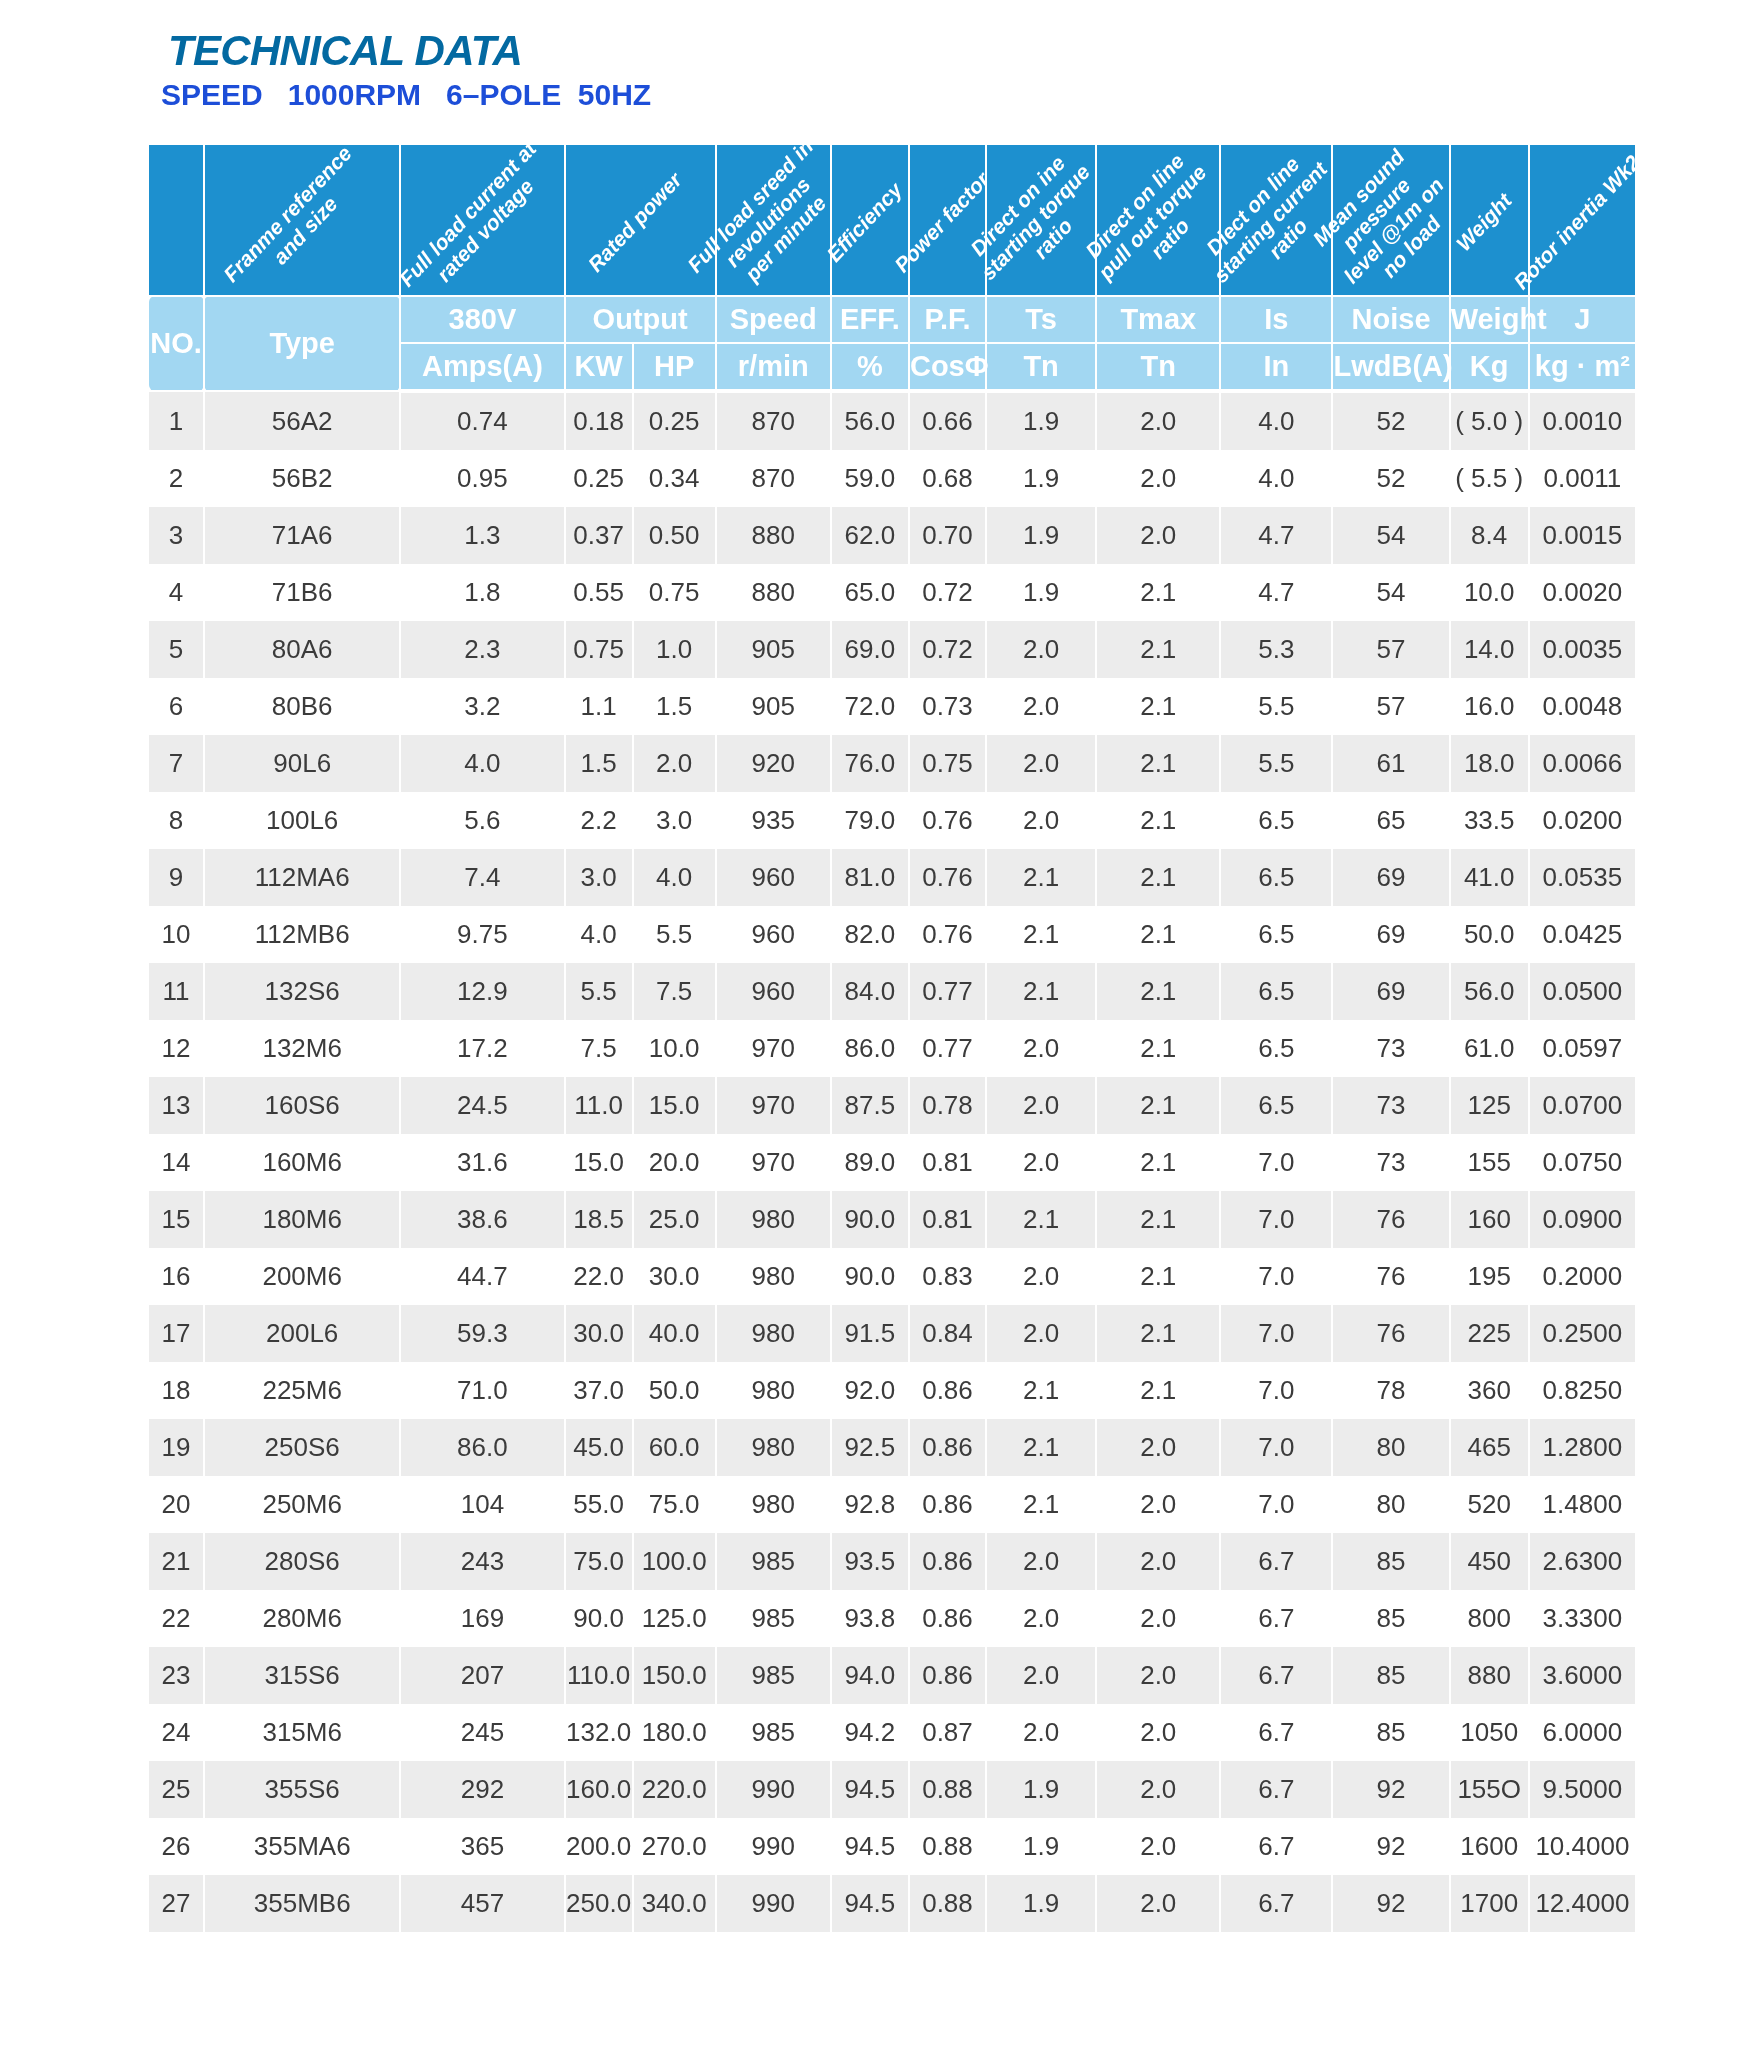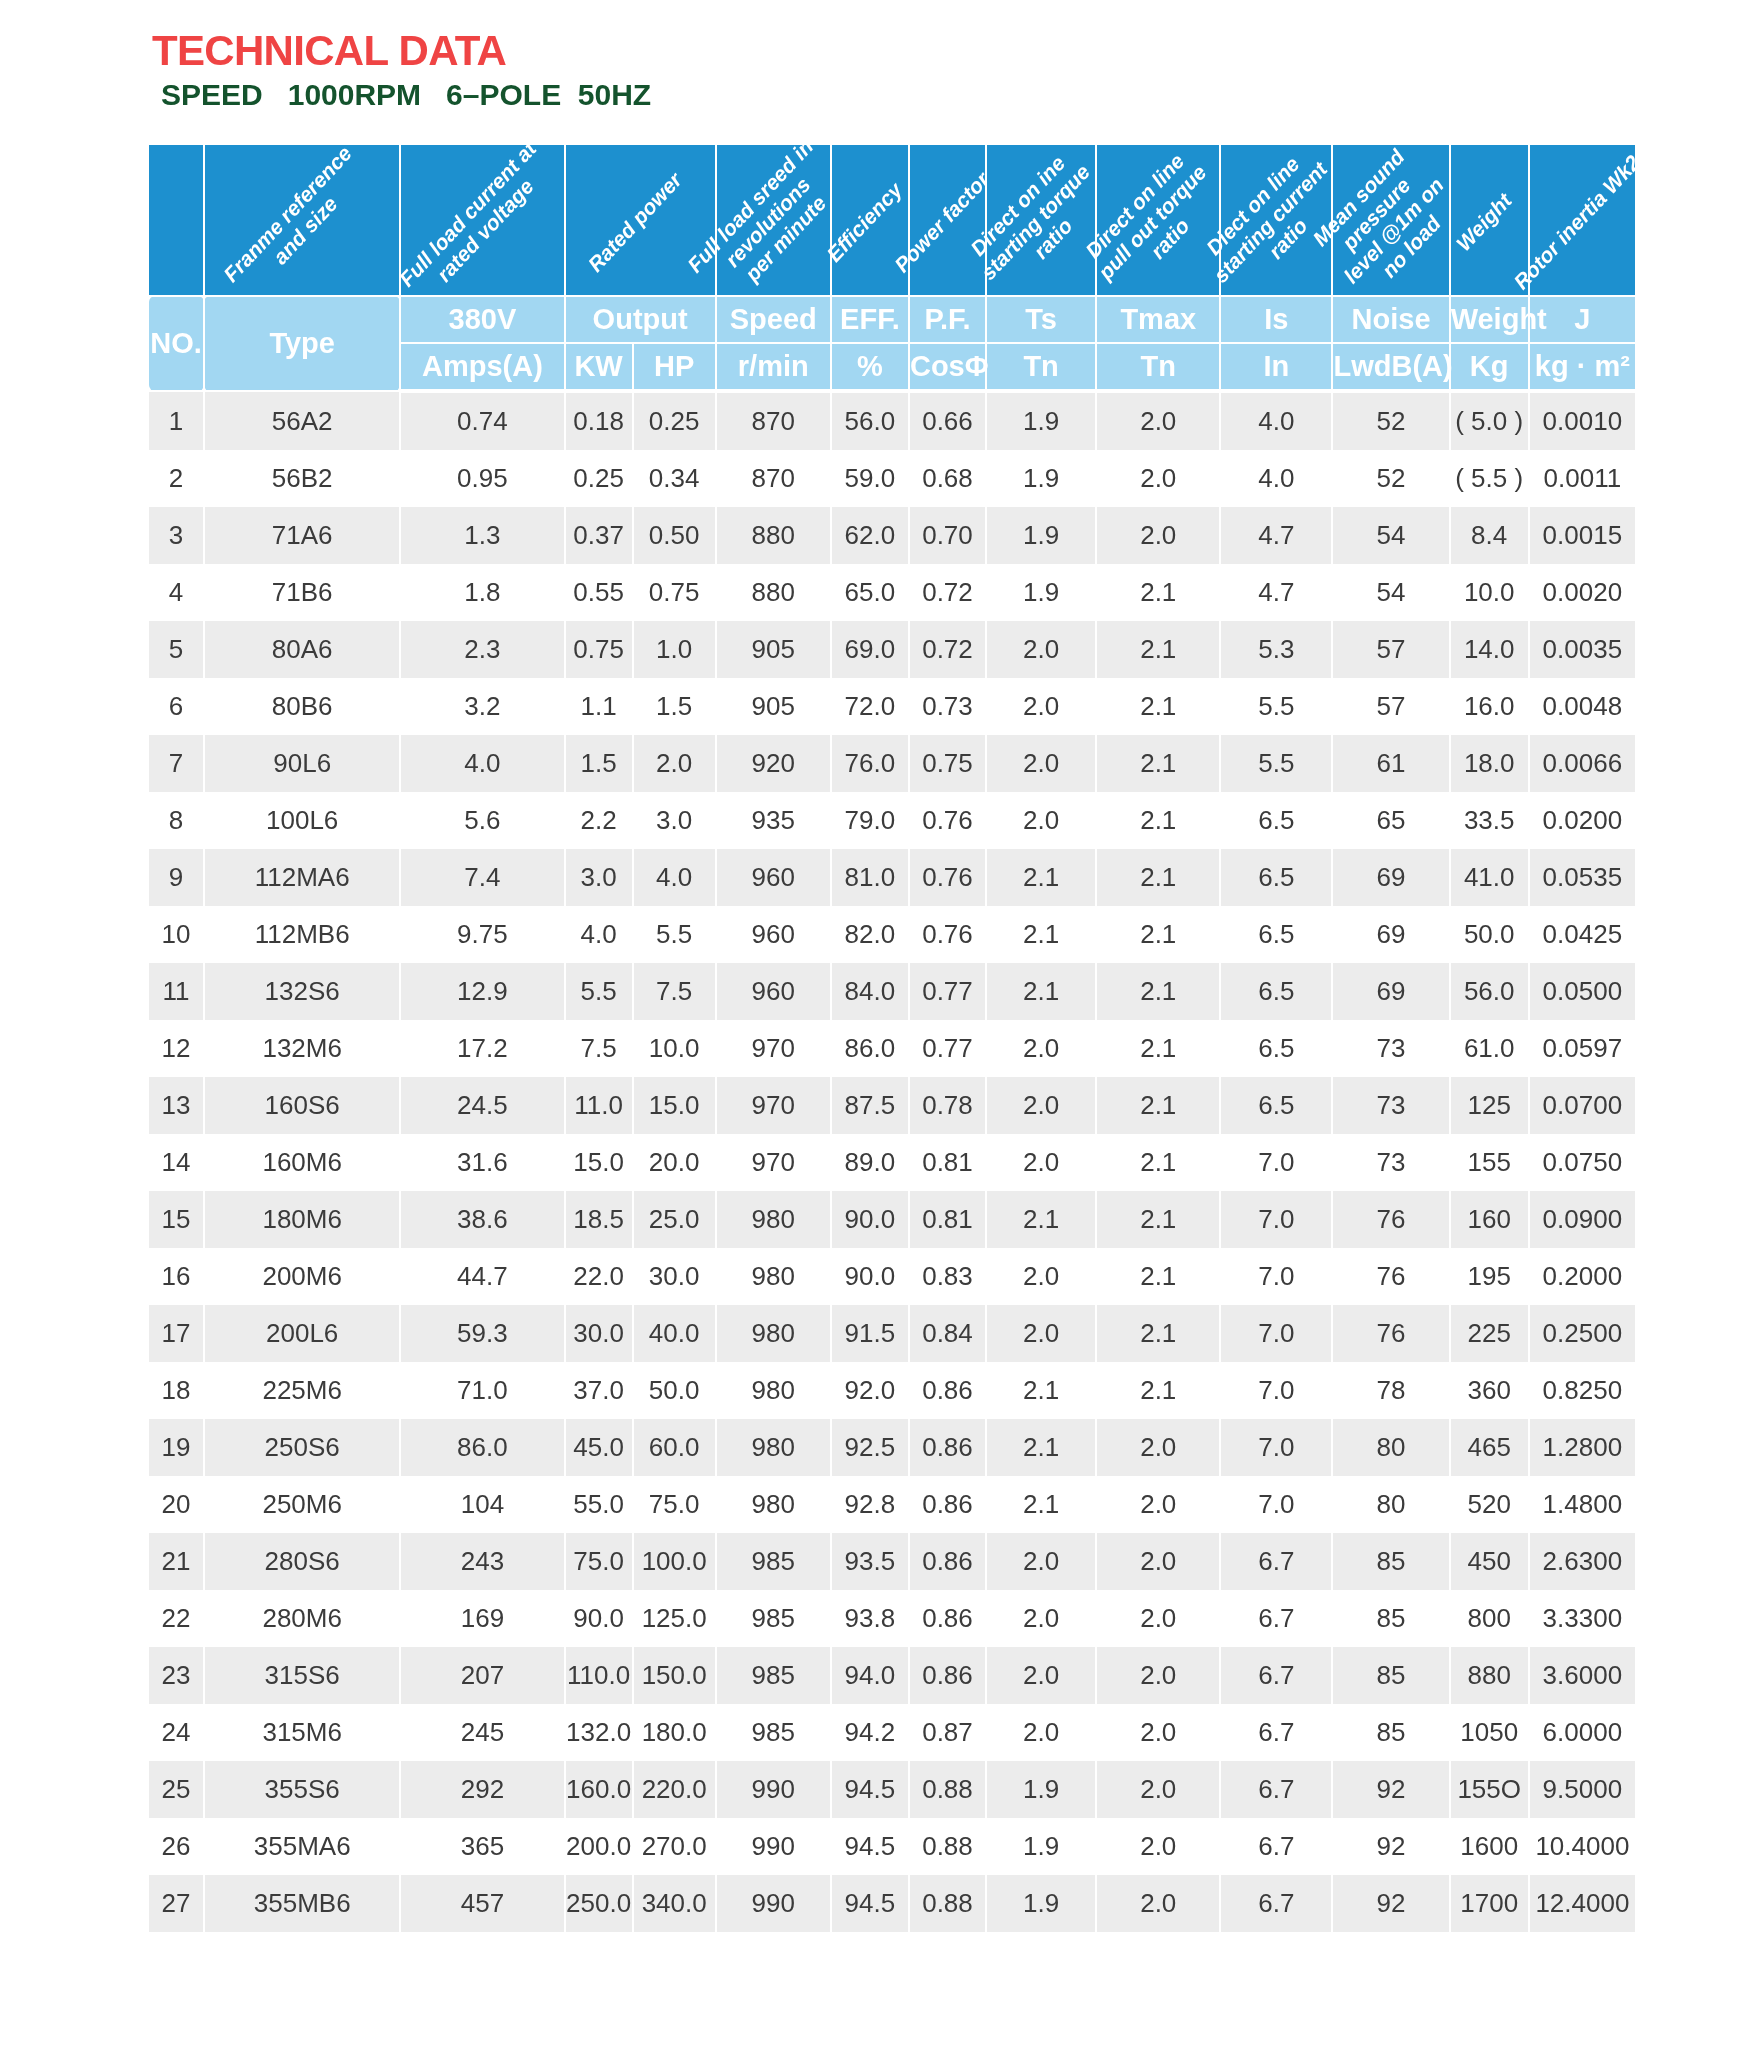--- a/index.html
+++ b/index.html
@@ -4,28 +4,29 @@
 <style>
   html, body {
     margin: 0; padding: 0;
     width: 1758px; height: 2066px;
     background: #ffffff;
     font-family: "Liberation Sans", sans-serif;
   }
   .page { position: relative; width: 1758px; height: 2066px; overflow: hidden; }
 
   .title {
-    position: absolute; left: 152px; top: 26.6px;
+    position: absolute; left: 168px; top: 26.6px;
     font-size: 42px; font-weight: bold; letter-spacing: -0.7px;
-    color: #ef4444;
+    color: #0369a1;
+    font-style: italic;
   }
   .subtitle {
     position: absolute; left: 161px; top: 78px;
     font-size: 30px; font-weight: bold;
-    color: #14532d; white-space: pre; letter-spacing: 0px;
+    color: #1d4ed8; white-space: pre; letter-spacing: 0px;
   }
 
   .table-wrap { position: absolute; left: 149px; top: 145px; }
 
   table.tech {
     border-collapse: collapse; table-layout: fixed;
     width: 1486px;
     font-family: "Liberation Sans", sans-serif;
   }
 

